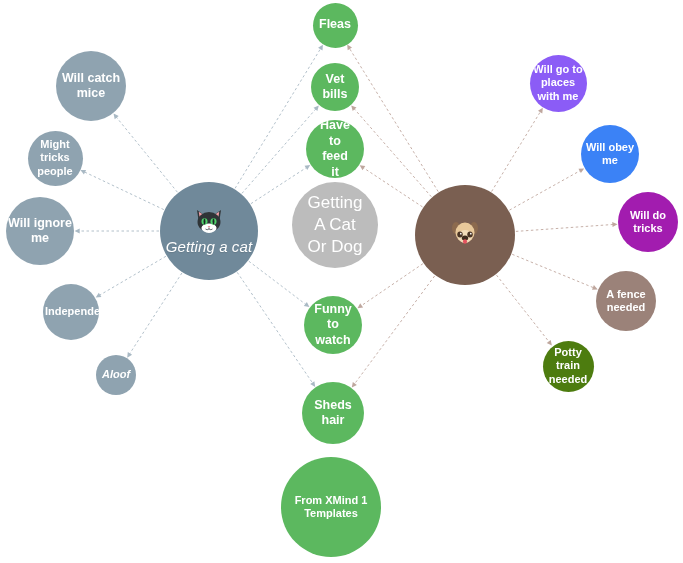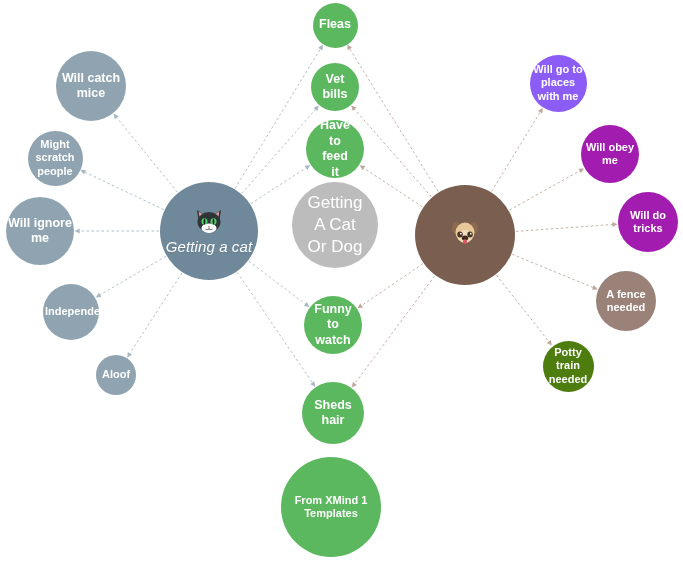--- a/index.html
+++ b/index.html
@@ -169,38 +169,38 @@
       <div class="node node-center" style="left: 292px; top: 182px; width: 86px; height: 86px; background: rgb(188, 188, 188);">
         <span class="label">Getting
 A Cat
 Or Dog</span>
       </div>
       <div class="node node-branch-lg" style="left: 56px; top: 51px; width: 70px; height: 70px; background: rgb(143, 163, 176);">
         <span class="label">Will catch mice</span>
       </div>
       <div class="node node-branch" style="left: 27.5px; top: 130.5px; width: 55px; height: 55px; background: rgb(143, 163, 176);">
         <span class="label">Might
-scratch
+tricks
 people</span>
       </div>
       <div class="node node-branch-lg" style="left: 6px; top: 197px; width: 68px; height: 68px; background: rgb(143, 163, 176);">
         <span class="label">Will ignore me</span>
       </div>
       <div class="node node-branch" style="left: 43px; top: 284px; width: 56px; height: 56px; background: rgb(143, 163, 176);">
         <span class="label">Independent</span>
       </div>
-      <div class="node node-branch" style="left: 96px; top: 355px; width: 40px; height: 40px; background: rgb(143, 163, 176);">
+      <div class="node node-branch" style="left: 96px; top: 355px; width: 40px; height: 40px; background: rgb(143, 163, 176); font-style: italic;">
         <span class="label">Aloof</span>
       </div>
       <div class="node node-branch" style="left: 529.5px; top: 54.5px; width: 57px; height: 57px; background: #8b5cf6;">
         <span class="label">Will go to
 places
 with me</span>
       </div>
-      <div class="node node-branch" style="left: 581px; top: 125px; width: 58px; height: 58px; background: #a21caf;">
+      <div class="node node-branch" style="left: 581px; top: 125px; width: 58px; height: 58px; background: #3b82f6;">
         <span class="label">Will obey me</span>
       </div>
       <div class="node node-branch" style="left: 618px; top: 192px; width: 60px; height: 60px; background: #a21caf;">
         <span class="label">Will do tricks</span>
       </div>
       <div class="node node-branch" style="left: 596px; top: 271px; width: 60px; height: 60px; background: rgb(155, 130, 121);">
         <span class="label">A fence needed</span>
       </div>
       <div class="node node-branch" style="left: 542.5px; top: 340.5px; width: 51px; height: 51px; background: #4d7c0f;">
         <span class="label">Potty

